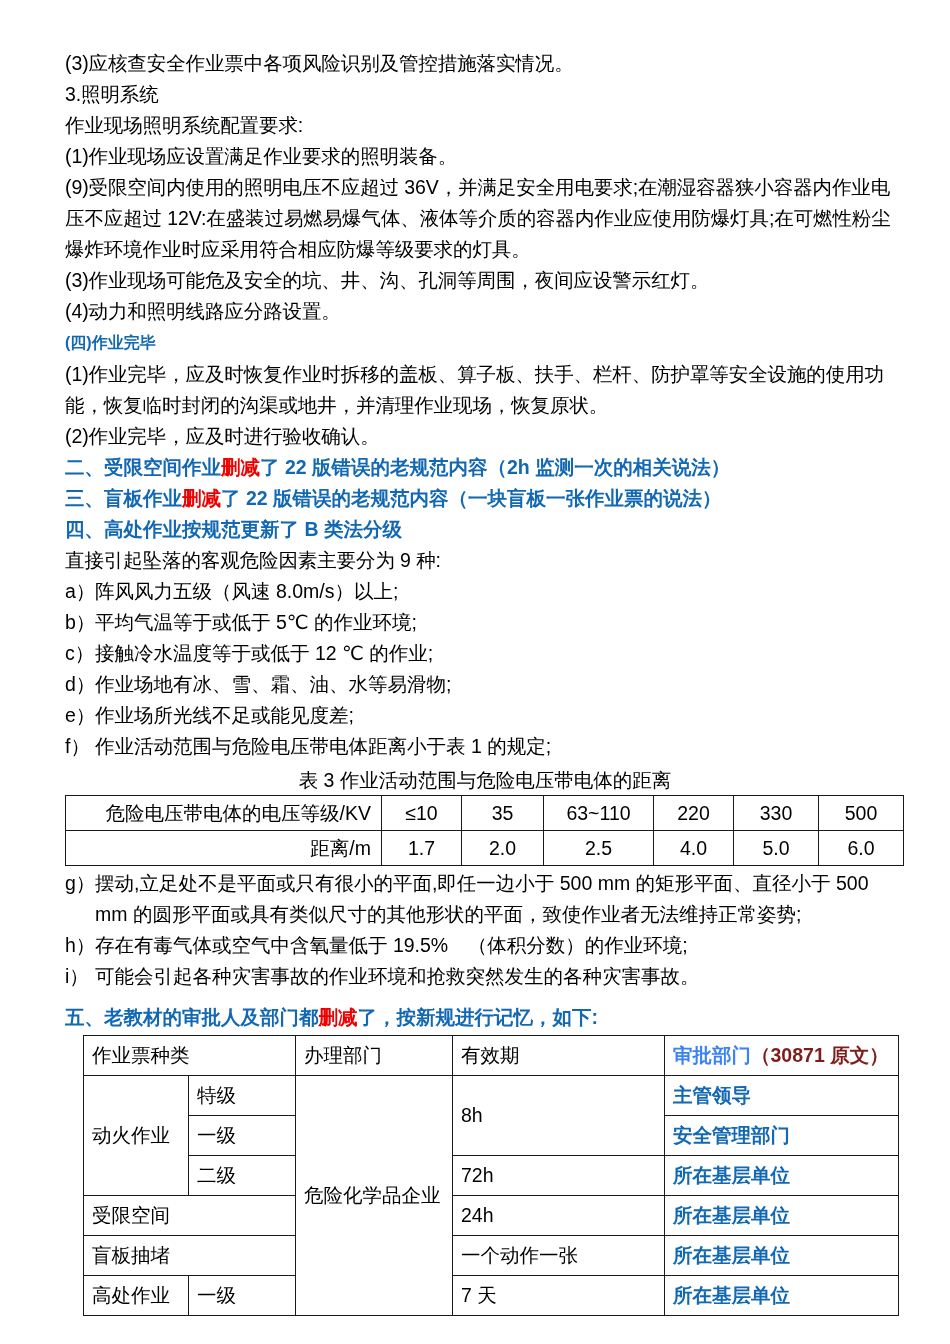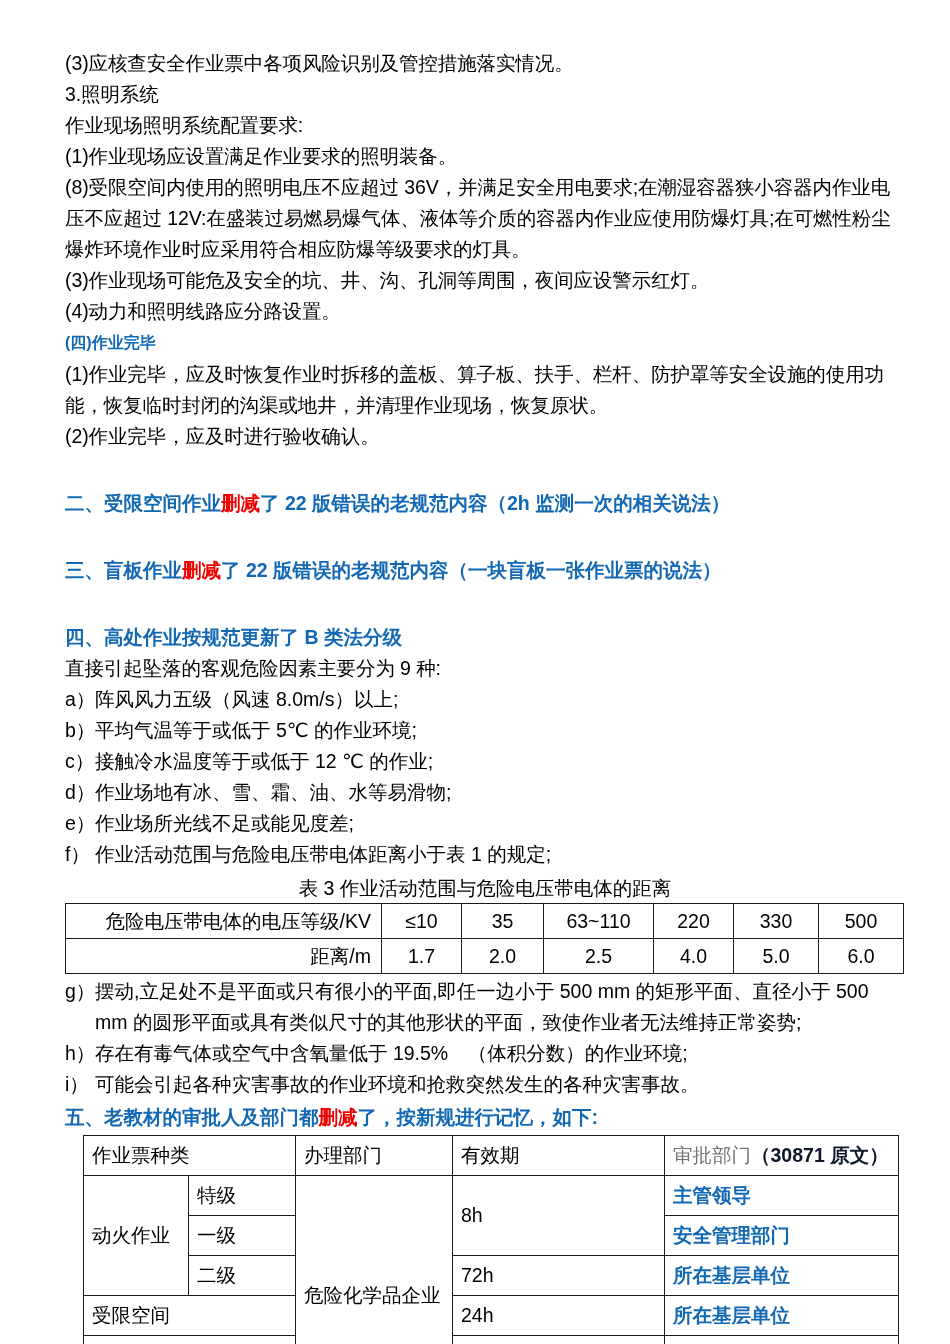--- a/index.html
+++ b/index.html
@@ -34,21 +34,20 @@
     color: #000000;
     letter-spacing: -0.1px;
     white-space: pre-wrap;
   }
 
   .heading-blue {
     font-size: 19.5px;
     line-height: 31px;
     font-weight: bold;
     color: #1268b3;
-    margin-top: 36px;
   }
   .heading-blue .red {
     color: #ee0000;
     font-weight: bold;
   }
   .sub-heading-blue {
     font-size: 16px;
     line-height: 32px;
     font-weight: bold;
     color: #1268b3;
@@ -119,36 +118,36 @@
   }
   table.t2 td.bluecell {
     color: #1268b3;
     font-weight: bold;
     margin-top: 46px;
   }
   table.t2 td.center {
     text-align: left;
   }
   .red-inline {
-    color: #0f172a;
-    font-weight: bold;
-  }
-  .hdr-black { color: #737373; }
+    color: #7f1d1d;
+    font-weight: bold;
+  }
+  .hdr-black { color: #3b82f6; font-weight: bold; }
 </style>
 </head>
 <body>
 
 <div class="page">
   <div class="content">
 
     <div class="para">(3)应核查安全作业票中各项风险识别及管控措施落实情况。</div>
     <div class="para">3.照明系统</div>
     <div class="para">作业现场照明系统配置要求:</div>
     <div class="para">(1)作业现场应设置满足作业要求的照明装备。</div>
-    <div class="para">(8)受限空间内使用的照明电压不应超过 36V，并满足安全用电要求;在潮湿容器狭小容器内作业电压不应超过 12V:在盛装过易燃易爆气体、液体等介质的容器内作业应使用防爆灯具;在可燃性粉尘爆炸环境作业时应采用符合相应防爆等级要求的灯具。</div>
+    <div class="para">(9)受限空间内使用的照明电压不应超过 36V，并满足安全用电要求;在潮湿容器狭小容器内作业电压不应超过 12V:在盛装过易燃易爆气体、液体等介质的容器内作业应使用防爆灯具;在可燃性粉尘爆炸环境作业时应采用符合相应防爆等级要求的灯具。</div>
     <div class="para">(3)作业现场可能危及安全的坑、井、沟、孔洞等周围，夜间应设警示红灯。</div>
     <div class="para">(4)动力和照明线路应分路设置。</div>
 
     <div class="sub-heading-blue">(四)作业完毕</div>
 
     <div class="para">(1)作业完毕，应及时恢复作业时拆移的盖板、算子板、扶手、栏杆、防护罩等安全设施的使用功能，恢复临时封闭的沟渠或地井，并清理作业现场，恢复原状。</div>
     <div class="para">(2)作业完毕，应及时进行验收确认。</div>
 
     <div class="heading-blue"><span>二、受限空间作业</span><span class="red">删减</span><span>了 22 版错误的老规范内容（2h 监测一次的相关说法）</span></div>
 
@@ -227,21 +226,21 @@
       <div class="alpha-item">
         <span class="marker">h）</span>
         <span class="atext">存在有毒气体或空气中含氧量低于 19.5%　（体积分数）的作业环境;</span>
       </div>
       <div class="alpha-item">
         <span class="marker">i）</span>
         <span class="atext">可能会引起各种灾害事故的作业环境和抢救突然发生的各种灾害事故。</span>
       </div>
     </div>
 
-    <div class="heading-blue" style="margin-top:2px;"><span>五、老教材的审批人及部门都</span><span class="red">删减</span><span>了，按新规进行记忆，如下:</span></div>
+    <div class="heading-blue" style="margin-top:10px;"><span>五、老教材的审批人及部门都</span><span class="red">删减</span><span>了，按新规进行记忆，如下:</span></div>
 
     <table class="t2">
       <colgroup>
         <col style="width:105px">
         <col style="width:107px">
         <col style="width:157px">
         <col style="width:212px">
         <col style="width:234px">
       </colgroup>
       <tbody>

